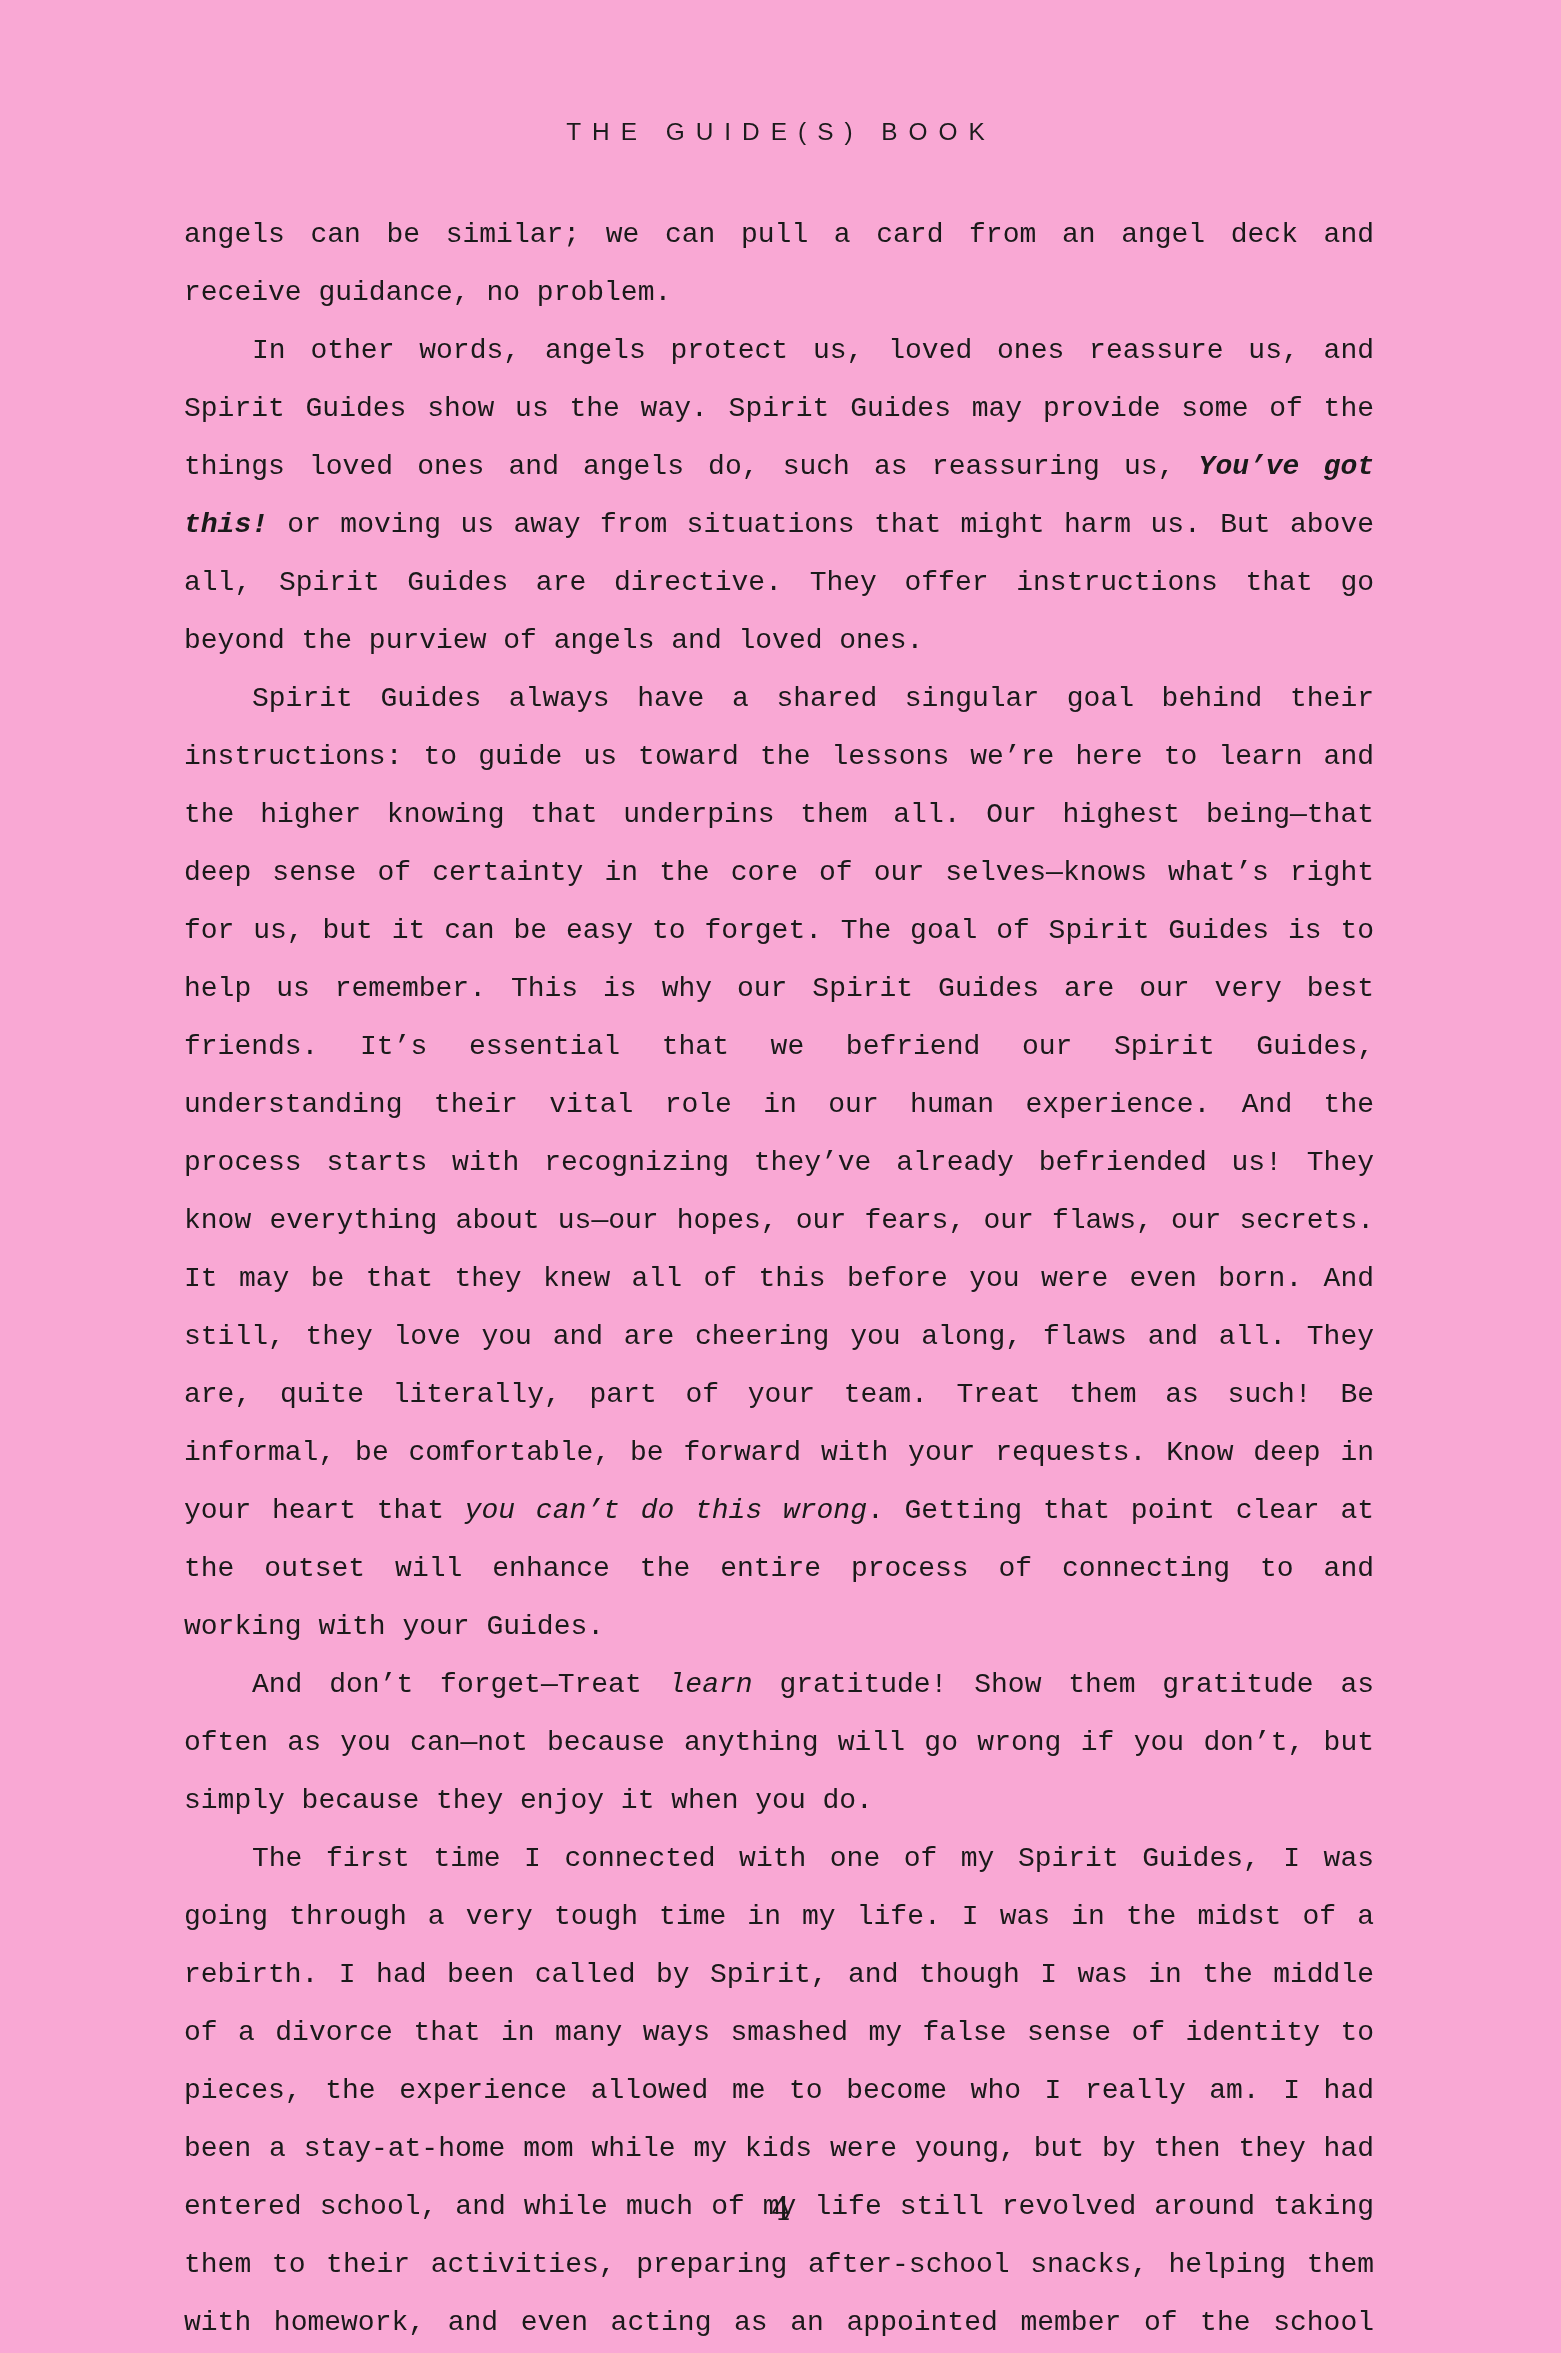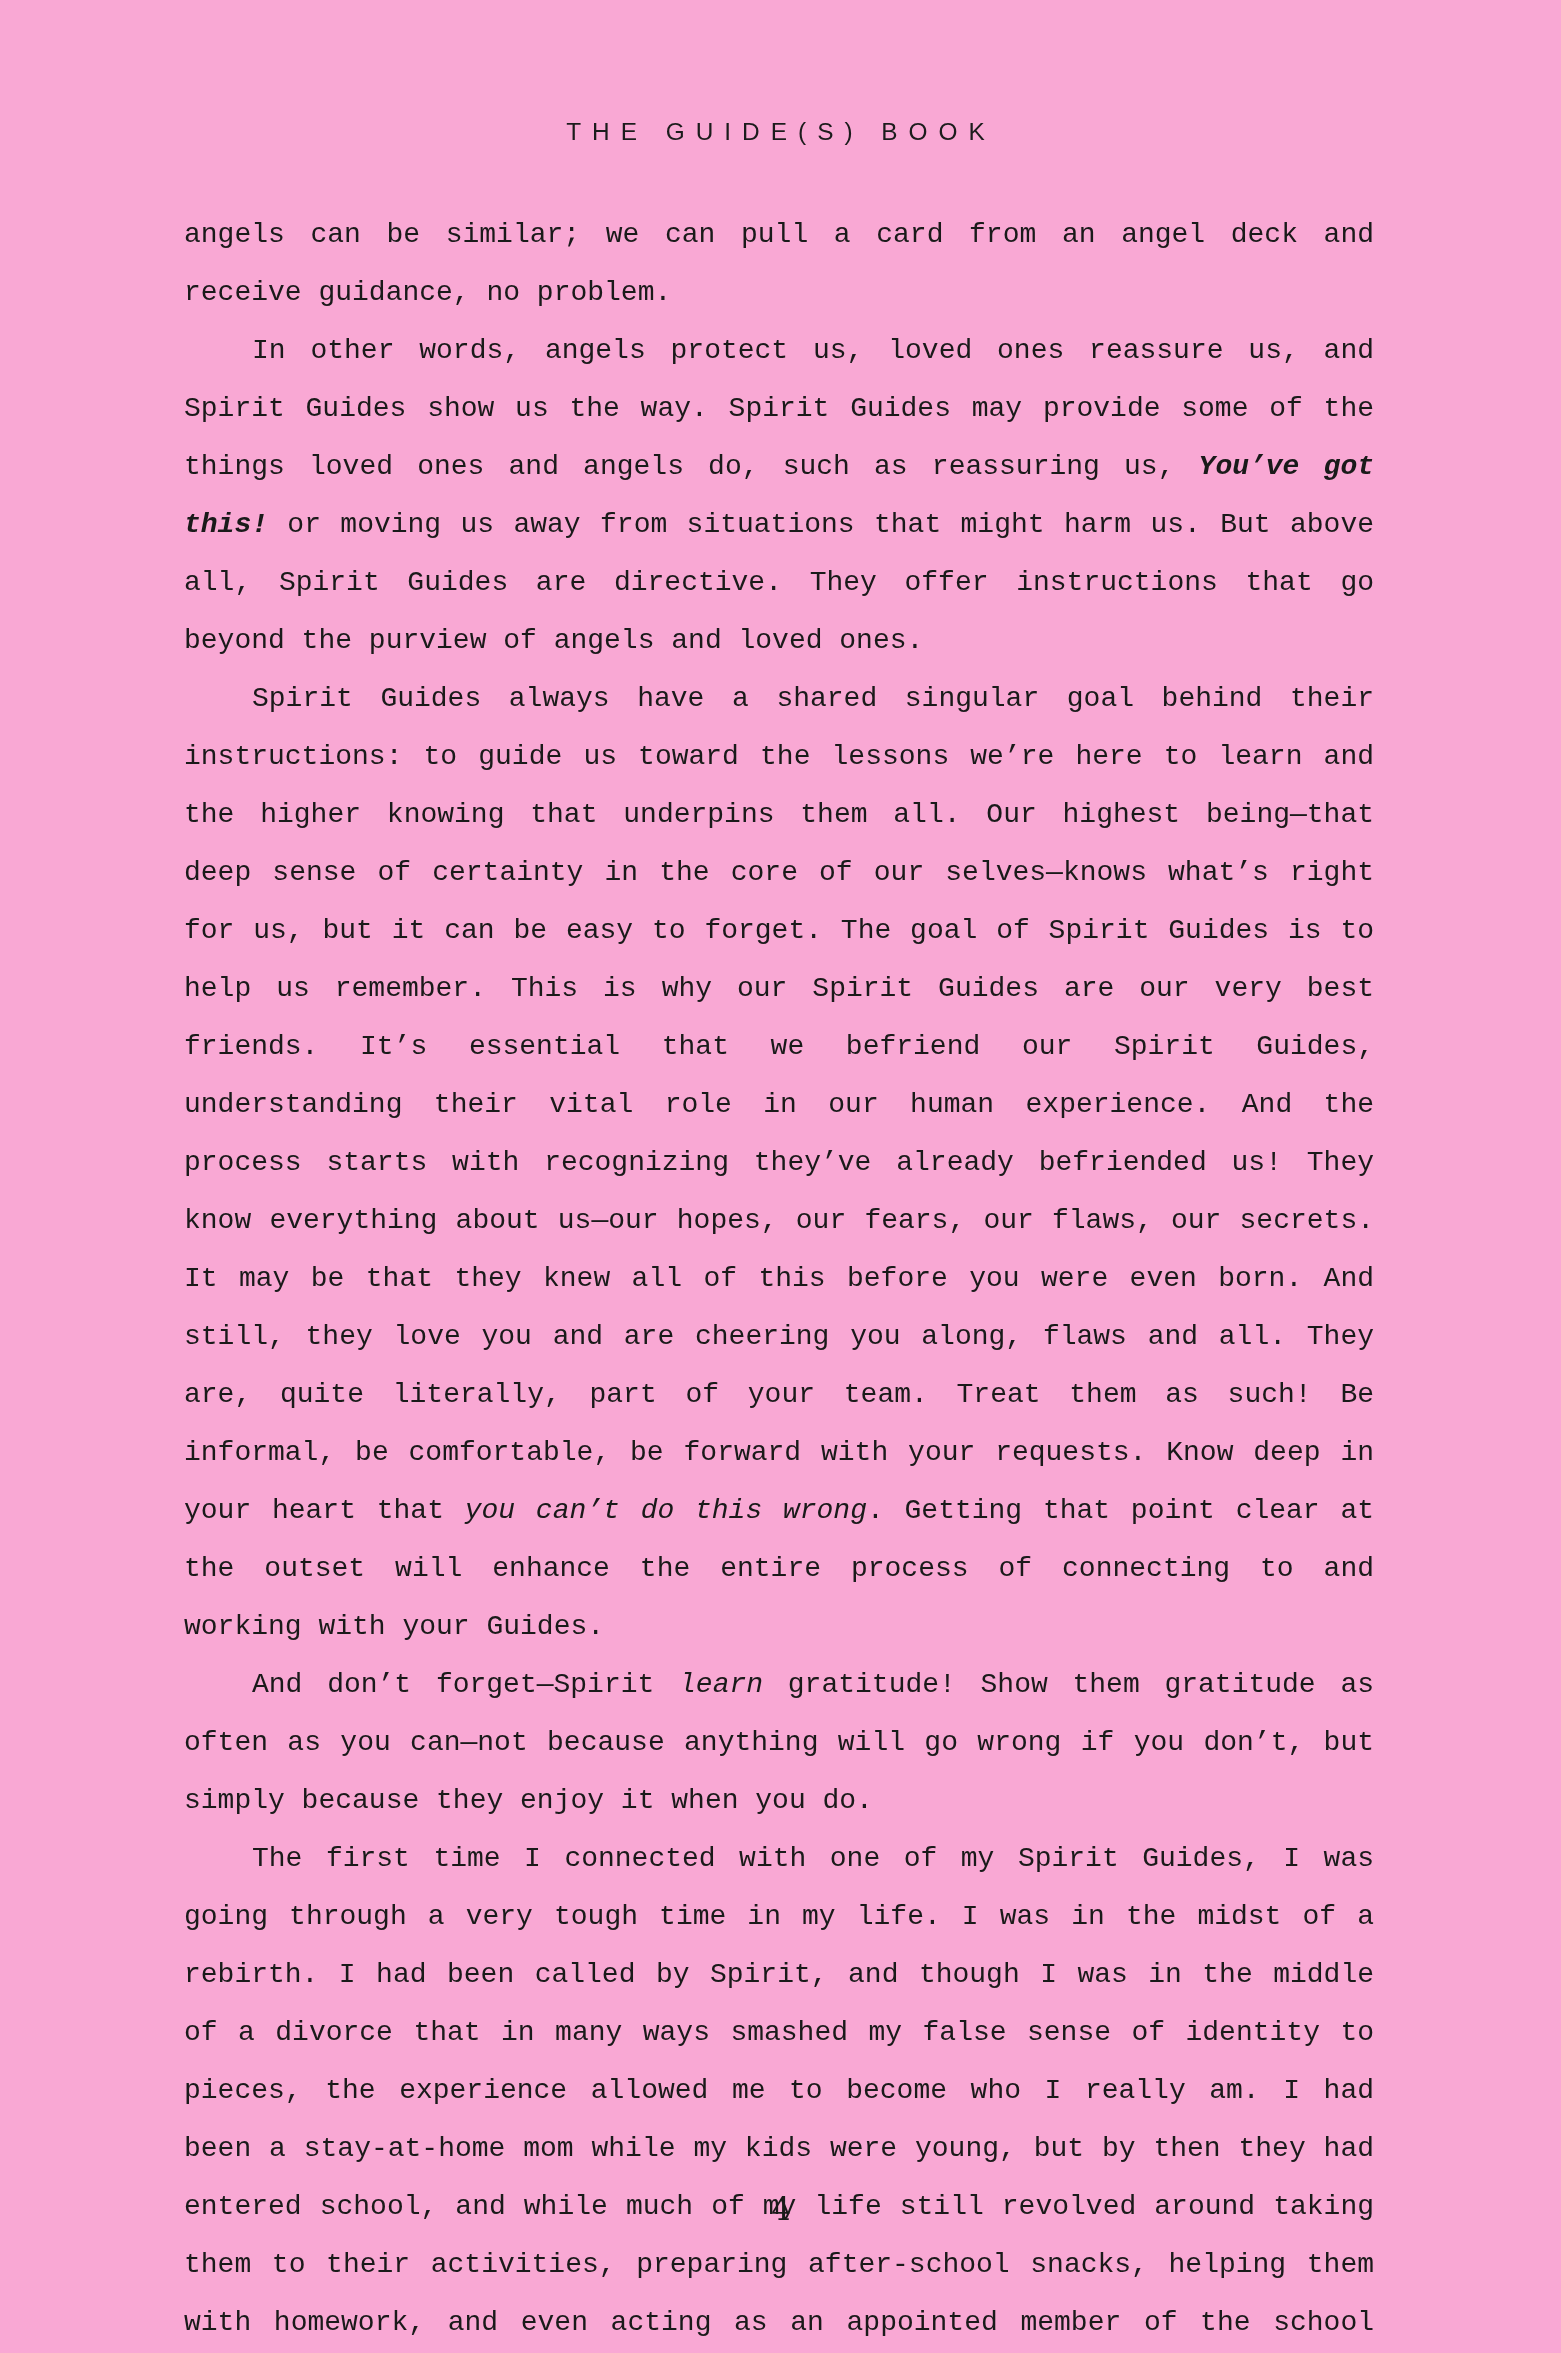--- a/index.html
+++ b/index.html
@@ -63,19 +63,19 @@
 </head>
 <body>
 
 <div class="page">
   <header class="running-head">THE GUIDE(S) BOOK</header>
 
   <main class="body-text" id="paragraphs">
       <p class="para"><span class="seg-normal">angels can be similar; we can pull a card from an angel deck and receive guidance, no problem.</span></p>
       <p class="para indent"><span class="seg-normal">In other words, angels protect us, loved ones reassure us, and Spirit Guides show us the way. Spirit Guides may provide some of the things loved ones and angels do, such as reassuring us, </span><span class="seg-bold-italic">You’ve got this!</span><span class="seg-normal"> or moving us away from situations that might harm us. But above all, Spirit Guides are directive. They offer instructions that go beyond the purview of angels and loved ones.</span></p>
       <p class="para indent"><span class="seg-normal">Spirit Guides always have a shared singular goal behind their instructions: to guide us toward the lessons we’re here to learn and the higher knowing that underpins them all. Our highest being—that deep sense of certainty in the core of our selves—knows what’s right for us, but it can be easy to forget. The goal of Spirit Guides is to help us remember. This is why our Spirit Guides are our very best friends. It’s essential that we befriend our Spirit Guides, understanding their vital role in our human experience. And the process starts with recognizing they’ve already befriended us! They know everything about us—our hopes, our fears, our flaws, our secrets. It may be that they knew all of this before you were even born. And still, they love you and are cheering you along, flaws and all. They are, quite literally, part of your team. Treat them as such! Be informal, be comfortable, be forward with your requests. Know deep in your heart that </span><span class="seg-italic">you can’t do this wrong</span><span class="seg-normal">. Getting that point clear at the outset will enhance the entire process of connecting to and working with your Guides.</span></p>
-      <p class="para indent"><span class="seg-normal">And don’t forget—Spirit </span><span class="seg-italic">learn</span><span class="seg-normal"> gratitude! Show them gratitude as often as you can—not because anything will go wrong if you don’t, but simply because they enjoy it when you do.</span></p>
+      <p class="para indent"><span class="seg-normal">And don’t forget—Treat </span><span class="seg-italic">learn</span><span class="seg-normal"> gratitude! Show them gratitude as often as you can—not because anything will go wrong if you don’t, but simply because they enjoy it when you do.</span></p>
       <p class="para indent"><span class="seg-normal">The first time I connected with one of my Spirit Guides, I was going through a very tough time in my life. I was in the midst of a rebirth. I had been called by Spirit, and though I was in the middle of a divorce that in many ways smashed my false sense of identity to pieces, the experience allowed me to become who I really am. I had been a stay-at-home mom while my kids were young, but by then they had entered school, and while much of my life still revolved around taking them to their activities, preparing after-school snacks, helping them with homework, and even acting as an appointed member of the school board, I had just enough free time to start</span></p>
     </main>
 
   <footer class="folio">4</footer>
 </div>
 
 
 </body></html>

